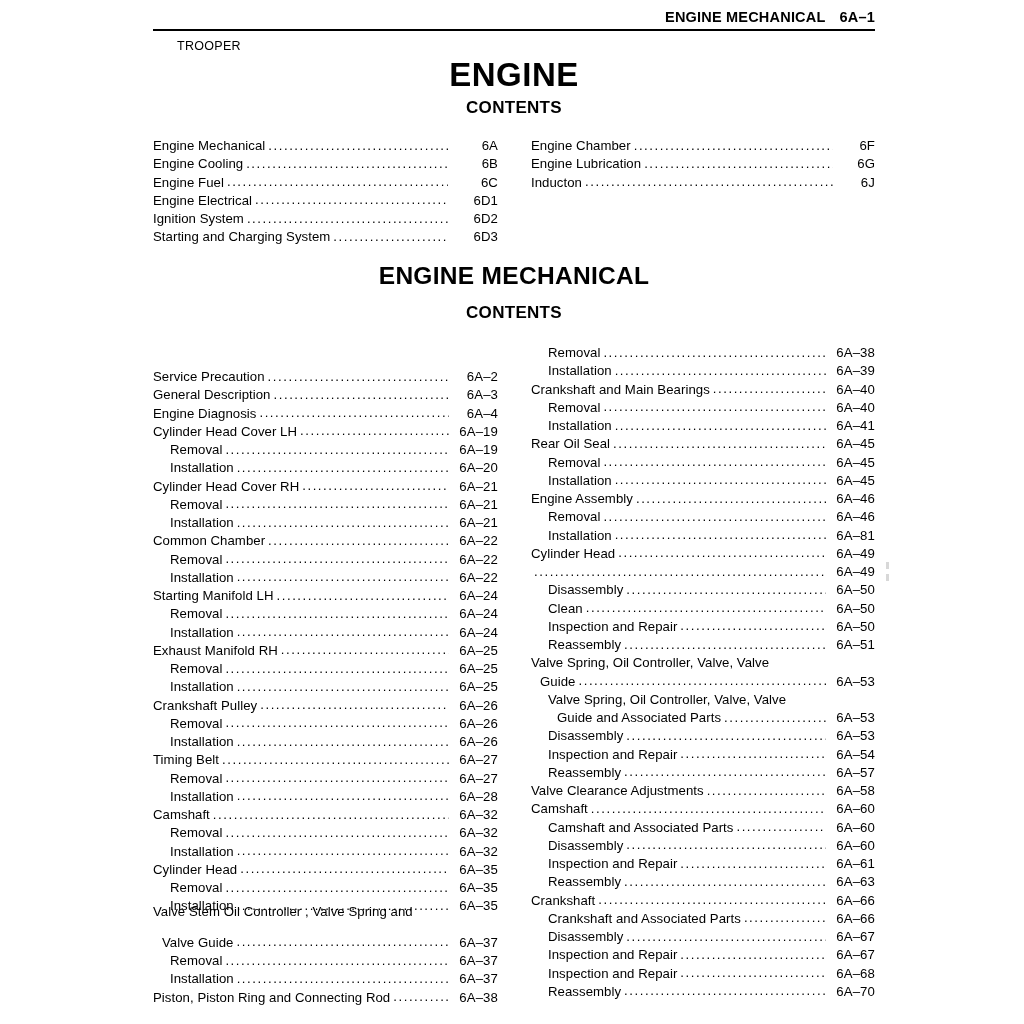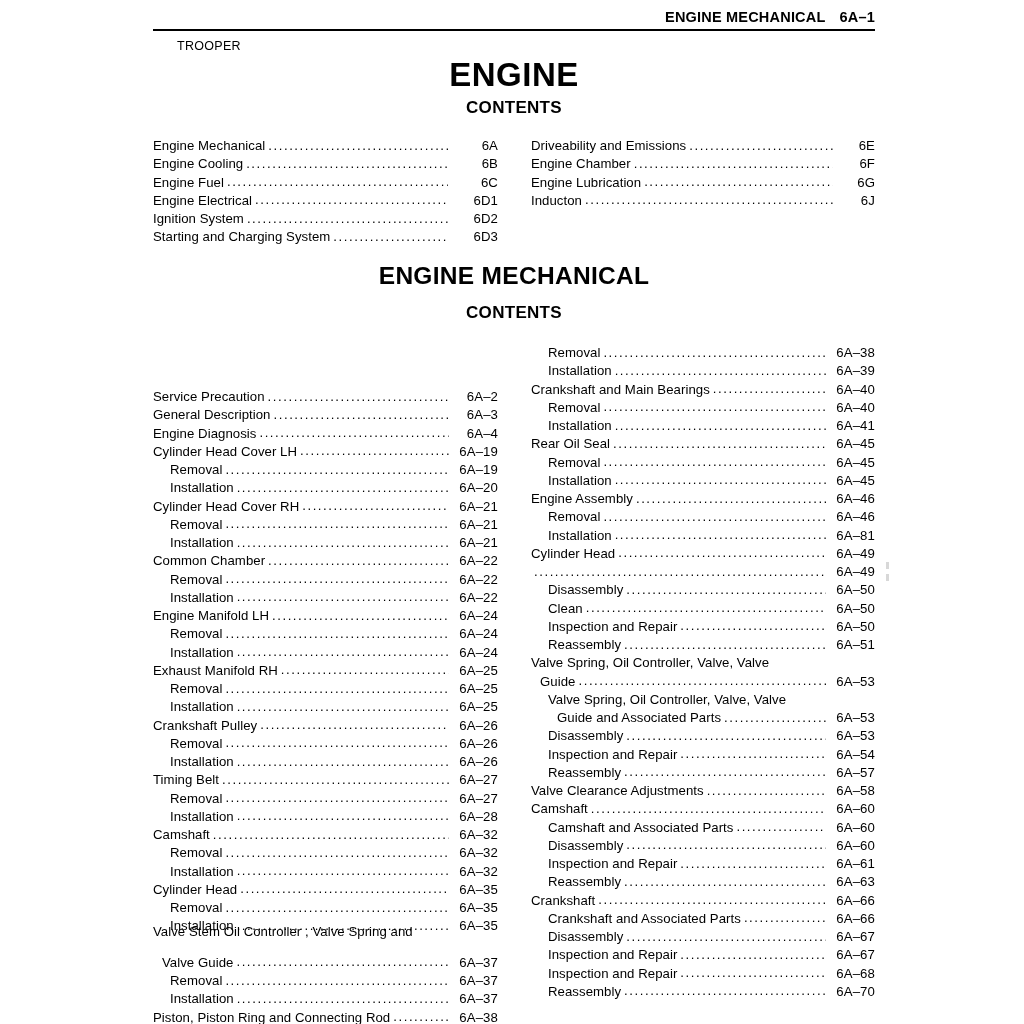--- a/index.html
+++ b/index.html
@@ -96,21 +96,21 @@
     text-align: center;
     font-size: 17px;
     font-weight: bold;
     letter-spacing: 0.3px;
   }
 
   
   .toc-block { position: absolute; }
   #toc-engine-left   { left: 153px; top: 137px;  width: 345px; }
   #toc-engine-right  { left: 531px; top: 137px;  width: 344px; }
-  #toc-mech-left     { left: 153px; top: 344px;  width: 345px; }
+  #toc-mech-left     { left: 153px; top: 324px;  width: 345px; }
   #toc-mech-right    { left: 531px; top: 344px;  width: 344px; }
 
   .toc-row {
     display: flex;
     align-items: baseline;
     font-size: 13.2px;
     line-height: 18.25px;
     height: 18.25px;
     white-space: nowrap;
   }
@@ -205,25 +205,20 @@
         <span class="pageno">6D2</span>
       </div>
       <div class="toc-row lvl-0">
         <span class="label">Starting and Charging System</span>
         <span class="leader"></span>
         <span class="pageno">6D3</span>
       </div>
     </div>
   <div class="toc-block" id="toc-engine-right">
       <div class="toc-row lvl-0">
-        <span class="label">Driveability and Emissions</span>
-        <span class="leader"></span>
-        <span class="pageno">6E</span>
-      </div>
-      <div class="toc-row lvl-0">
         <span class="label">Engine Chamber</span>
         <span class="leader"></span>
         <span class="pageno">6F</span>
       </div>
       <div class="toc-row lvl-0">
         <span class="label">Engine Lubrication</span>
         <span class="leader"></span>
         <span class="pageno">6G</span>
       </div>
       <div class="toc-row lvl-0">
@@ -291,21 +286,21 @@
         <span class="label">Removal</span>
         <span class="leader"></span>
         <span class="pageno">6A–22</span>
       </div>
       <div class="toc-row lvl-1">
         <span class="label">Installation</span>
         <span class="leader"></span>
         <span class="pageno">6A–22</span>
       </div>
       <div class="toc-row lvl-0">
-        <span class="label">Engine Manifold LH</span>
+        <span class="label">Starting Manifold LH</span>
         <span class="leader"></span>
         <span class="pageno">6A–24</span>
       </div>
       <div class="toc-row lvl-1">
         <span class="label">Removal</span>
         <span class="leader"></span>
         <span class="pageno">6A–24</span>
       </div>
       <div class="toc-row lvl-1">
         <span class="label">Installation</span>

